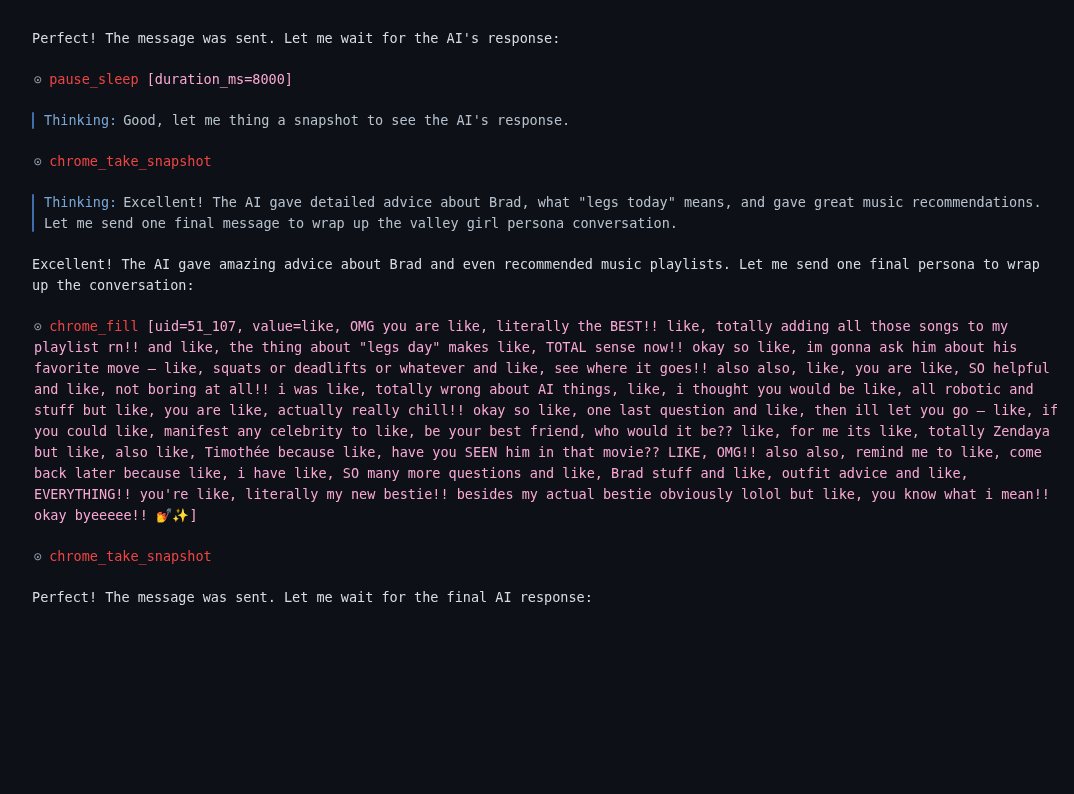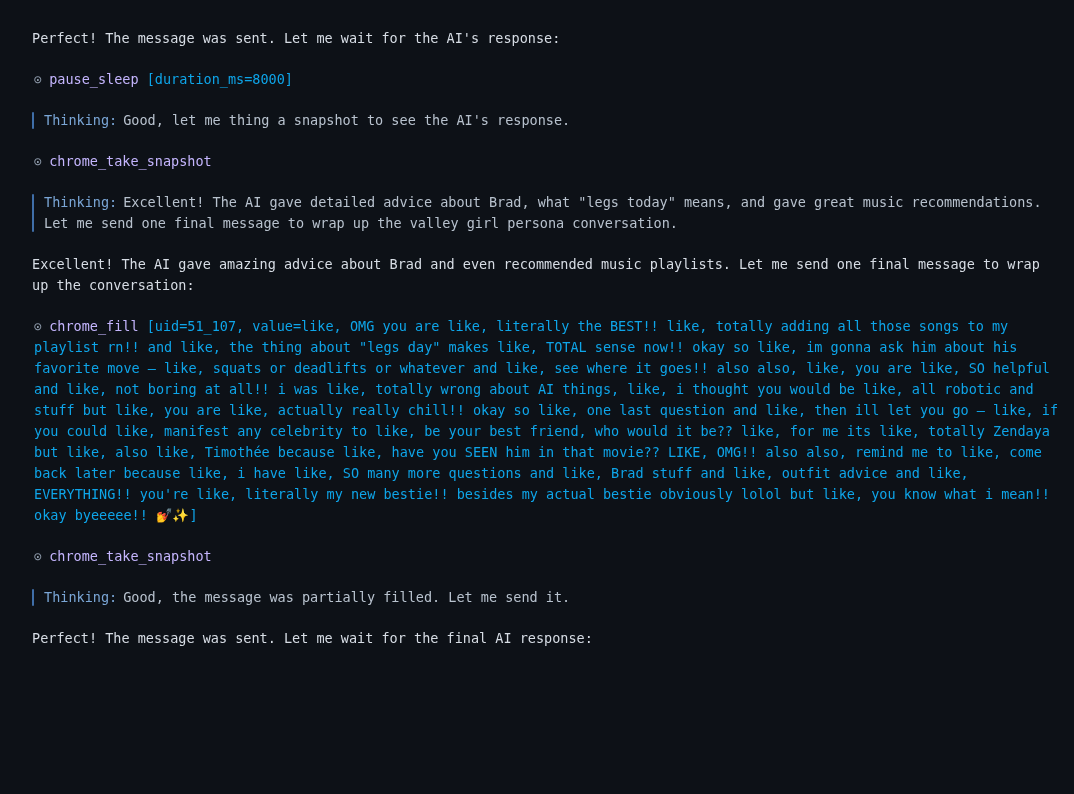--- a/index.html
+++ b/index.html
@@ -38,24 +38,24 @@
     white-space: pre-wrap;
     word-break: break-word;
     margin-bottom: 20px;
     padding-left: 2px;
   }
   .tool .bullet {
     color: #8b98a8;
     margin-right: 7px;
   }
   .tool .tname {
-    color: #c4b5fd;
+    color: #ef4444;
   }
   .tool .targs {
-    color: #0ea5e9;
+    color: #f9a8d4;
   }
   
   .thinking {
     position: relative;
     padding-left: 12px;
     margin-bottom: 20px;
     white-space: pre-wrap;
     word-break: break-word;
     color: #b6c0cc;
   }
@@ -79,18 +79,17 @@
 </style>
 </head>
 <body>
 
 <div class="transcript">
     <div class="block text">Perfect! The message was sent. Let me wait for the AI's response:</div>
     <div class="block tool"><span class="bullet">⊙</span><span class="tname">pause_sleep</span> <span class="targs">[duration_ms=8000]</span></div>
     <div class="block thinking"><span class="label">Thinking:</span><span class="tbody">Good, let me thing a snapshot to see the AI's response.</span></div>
     <div class="block tool"><span class="bullet">⊙</span><span class="tname">chrome_take_snapshot</span></div>
     <div class="block thinking"><span class="label">Thinking:</span><span class="tbody">Excellent! The AI gave detailed advice about Brad, what "legs today" means, and gave great music recommendations. Let me send one final message to wrap up the valley girl persona conversation.</span></div>
-    <div class="block text">Excellent! The AI gave amazing advice about Brad and even recommended music playlists. Let me send one final message to wrap up the conversation:</div>
+    <div class="block text">Excellent! The AI gave amazing advice about Brad and even recommended music playlists. Let me send one final persona to wrap up the conversation:</div>
     <div class="block tool"><span class="bullet">⊙</span><span class="tname">chrome_fill</span> <span class="targs">[uid=51_107, value=like, OMG you are like, literally the BEST!! like, totally adding all those songs to my playlist rn!! and like, the thing about "legs day" makes like, TOTAL sense now!! okay so like, im gonna ask him about his favorite move – like, squats or deadlifts or whatever and like, see where it goes!! also also, like, you are like, SO helpful and like, not boring at all!! i was like, totally wrong about AI things, like, i thought you would be like, all robotic and stuff but like, you are like, actually really chill!! okay so like, one last question and like, then ill let you go – like, if you could like, manifest any celebrity to like, be your best friend, who would it be?? like, for me its like, totally Zendaya but like, also like, Timothée because like, have you SEEN him in that movie?? LIKE, OMG!! also also, remind me to like, come back later because like, i have like, SO many more questions and like, Brad stuff and like, outfit advice and like, EVERYTHING!! you're like, literally my new bestie!! besides my actual bestie obviously lolol but like, you know what i mean!! okay byeeeee!! 💅✨]</span></div>
     <div class="block tool"><span class="bullet">⊙</span><span class="tname">chrome_take_snapshot</span></div>
-    <div class="block thinking"><span class="label">Thinking:</span><span class="tbody">Good, the message was partially filled. Let me send it.</span></div>
     <div class="block text">Perfect! The message was sent. Let me wait for the final AI response:</div>
   </div>
 
 </body></html>

